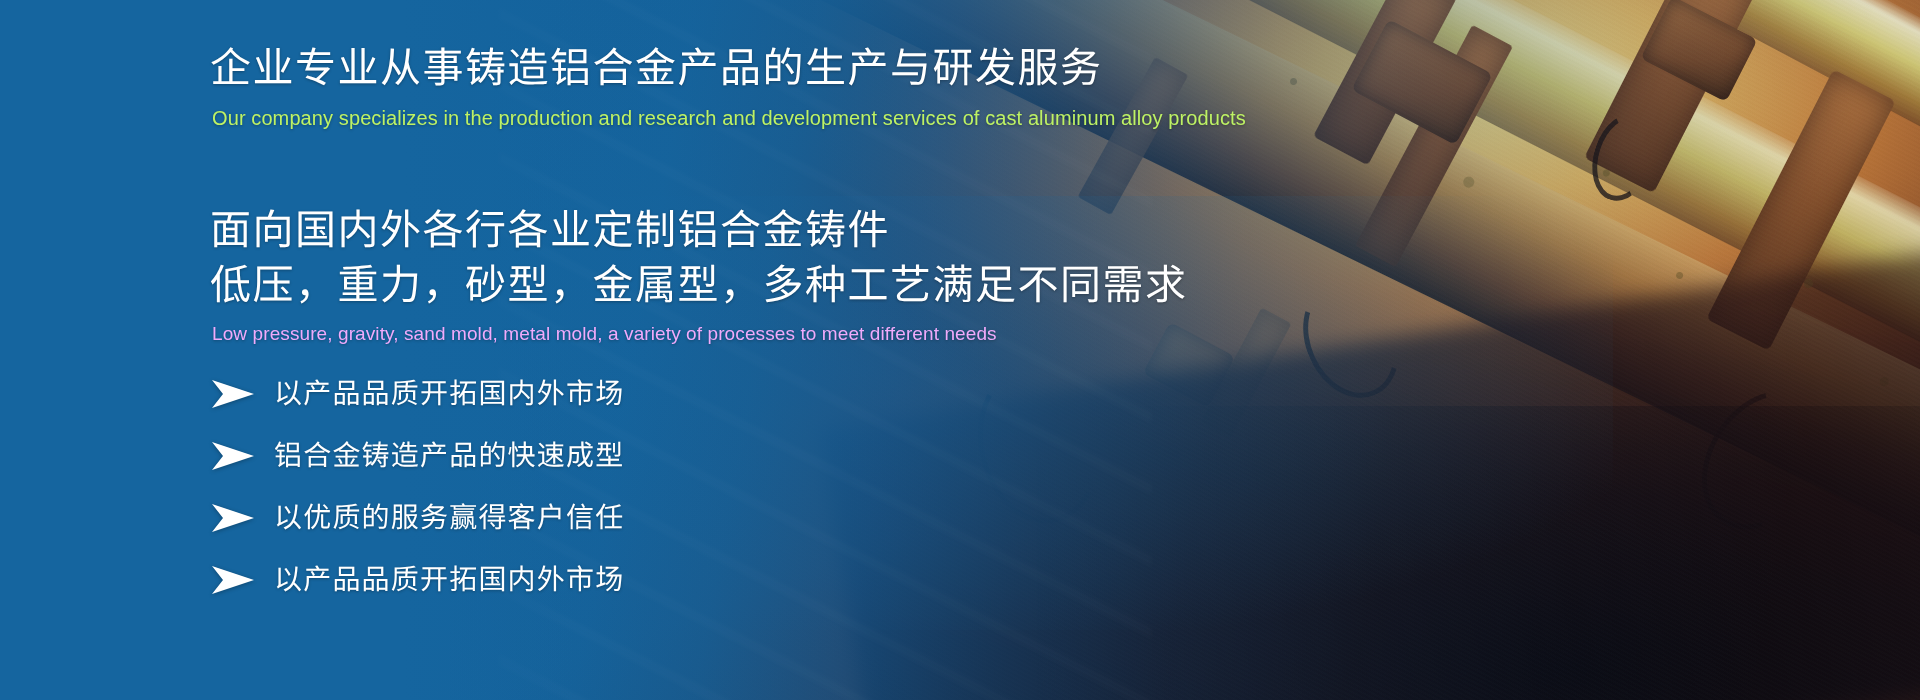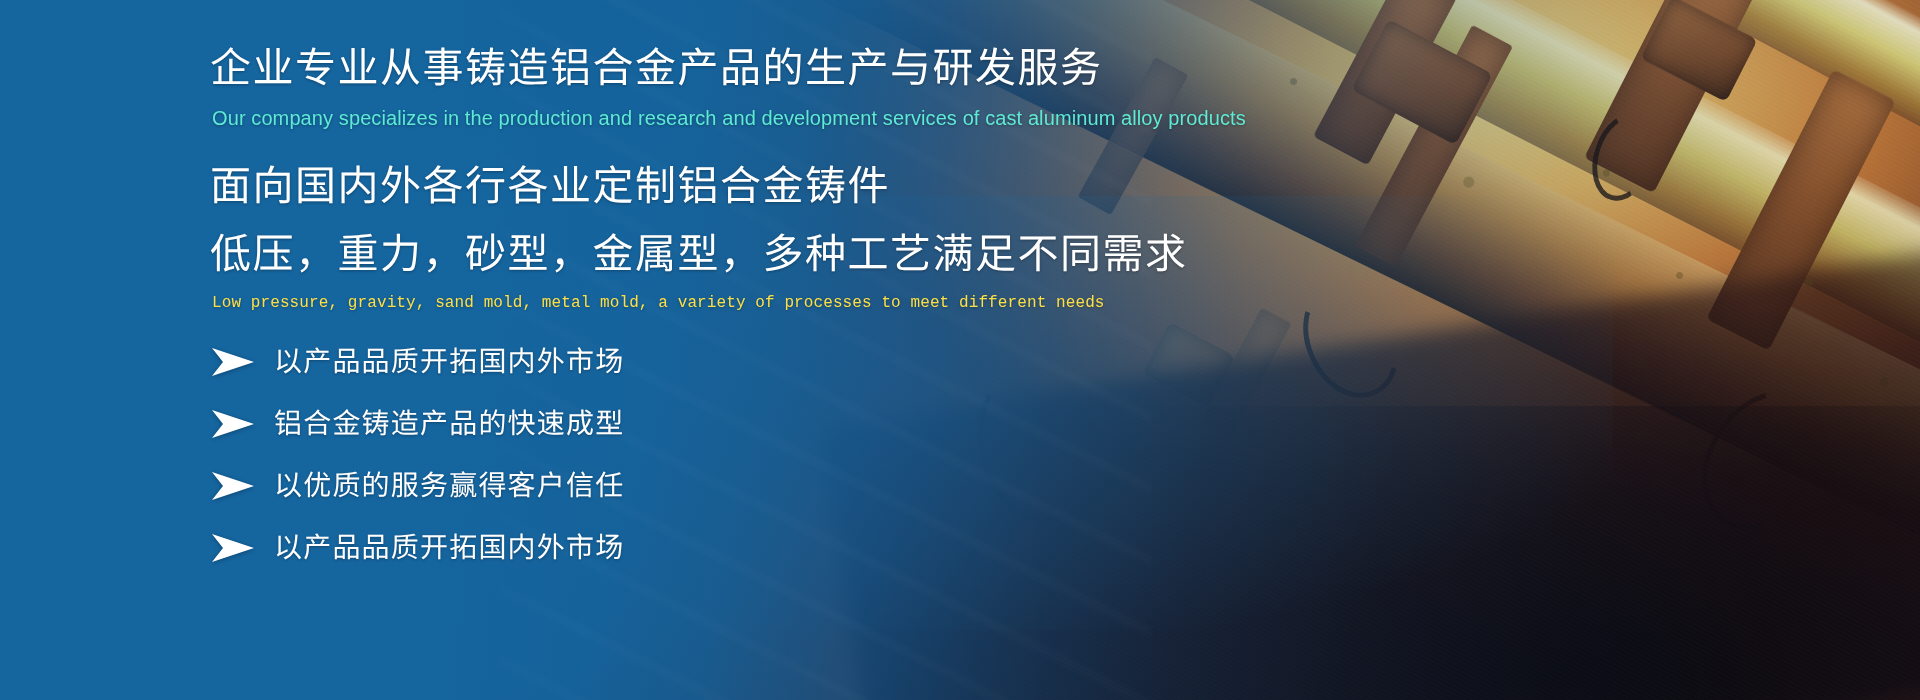--- a/index.html
+++ b/index.html
@@ -239,34 +239,34 @@
     color: #ffffff;
     font-size: 41px;
     font-weight: 400;
     letter-spacing: 1.5px;
     line-height: 1.2;
     margin: 0;
     text-shadow: 0 1px 3px rgba(0,0,0,0.30);
     white-space: nowrap;
   }
   .h-en {
-    color: #5eead4;
+    color: #bef264;
     font-size: 20px;
     font-weight: 400;
     letter-spacing: 0.1px;
     line-height: 1.35;
     margin: 12px 0 0 2px;
     text-shadow: 0 1px 3px rgba(0,0,0,0.30);
     white-space: nowrap;
   }
 
   .block-1 { margin-top: 0; }
-  .block-2 { margin-top: 30px; }
-  .block-3 { margin-top: 22px; font-family: Liberation Mono, monospace; }
-  .block-3 .h-en { color: #fde047; margin-top: 10px; font-size: 16px; }
+  .block-2 { margin-top: 74px; }
+  .block-3 { margin-top: 6px; }
+  .block-3 .h-en { color: #f0abfc; margin-top: 10px; font-size: 19px; }
 
   
   .bullets {
     margin-top: 28px;
     list-style: none;
     padding: 0;
   }
   .bullet {
     display: flex;
     align-items: center;

